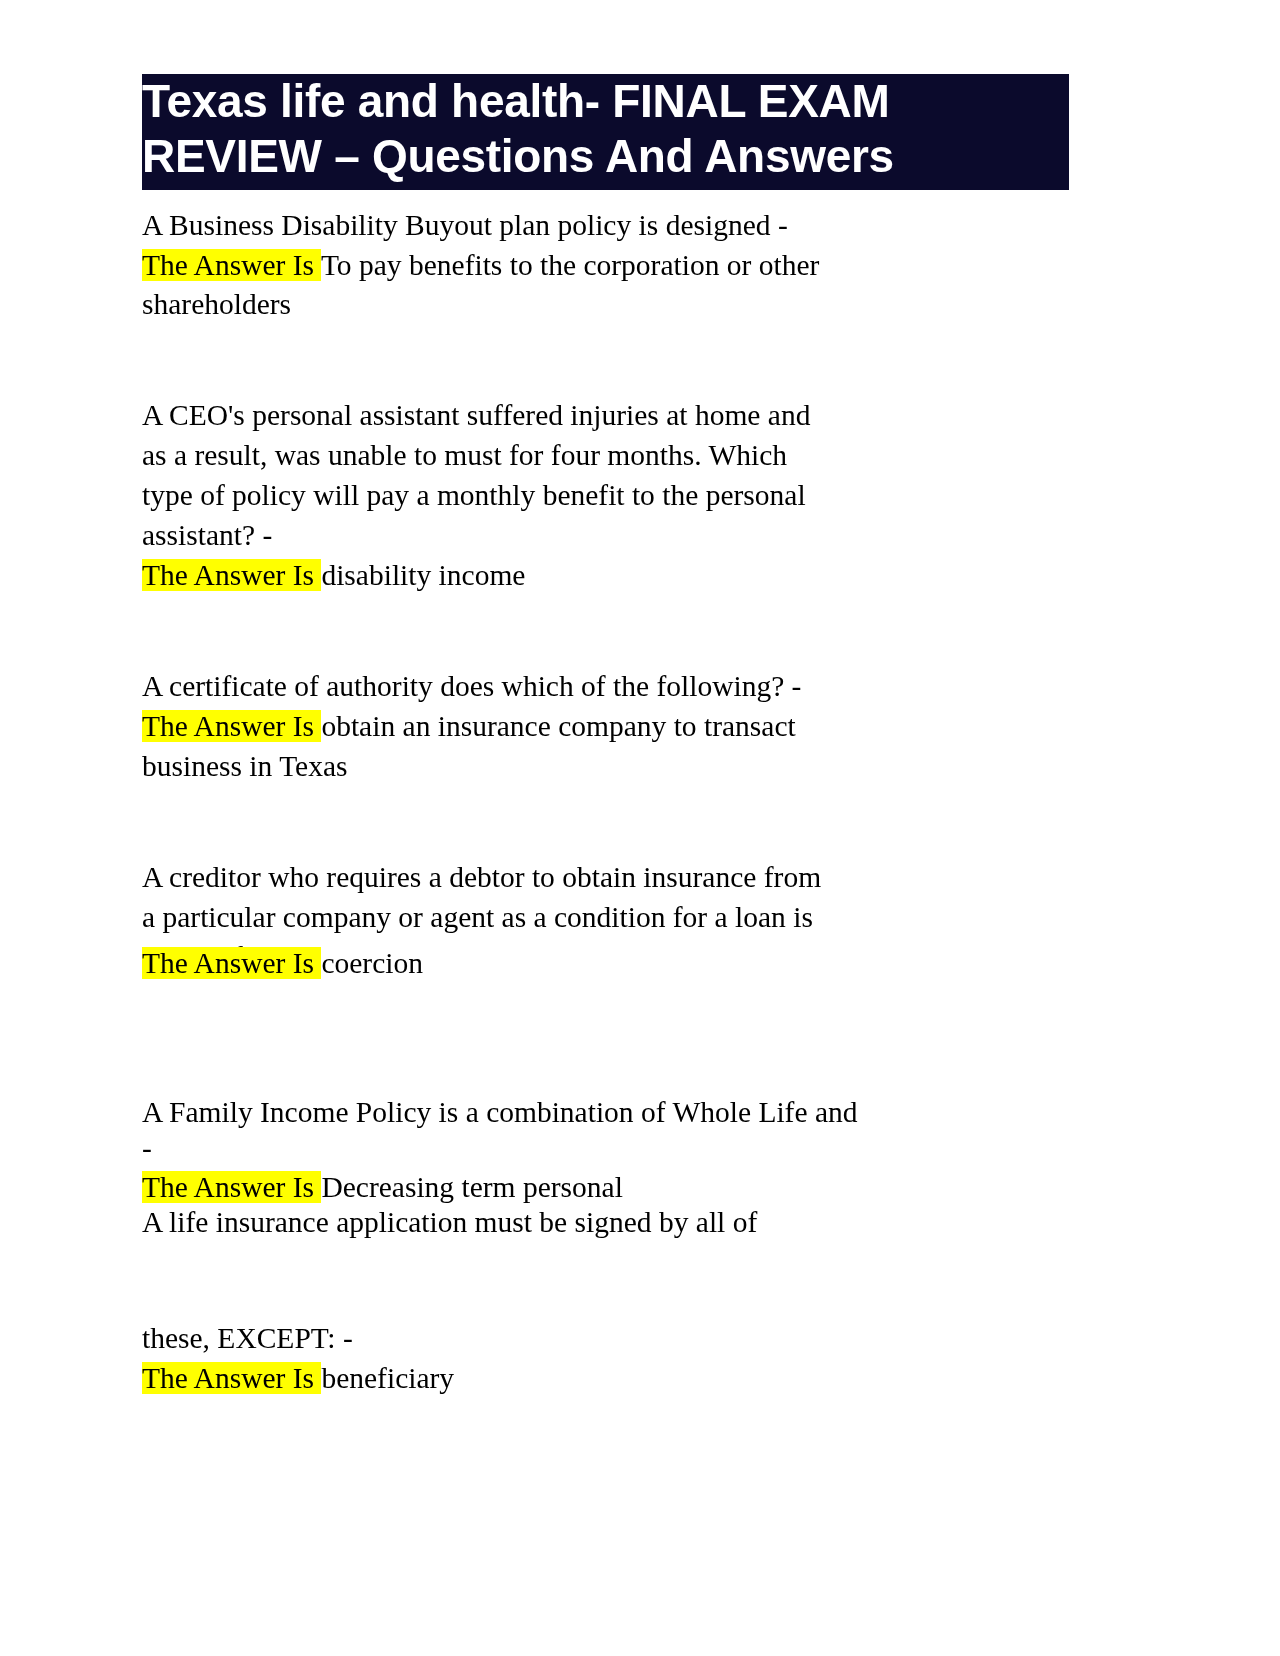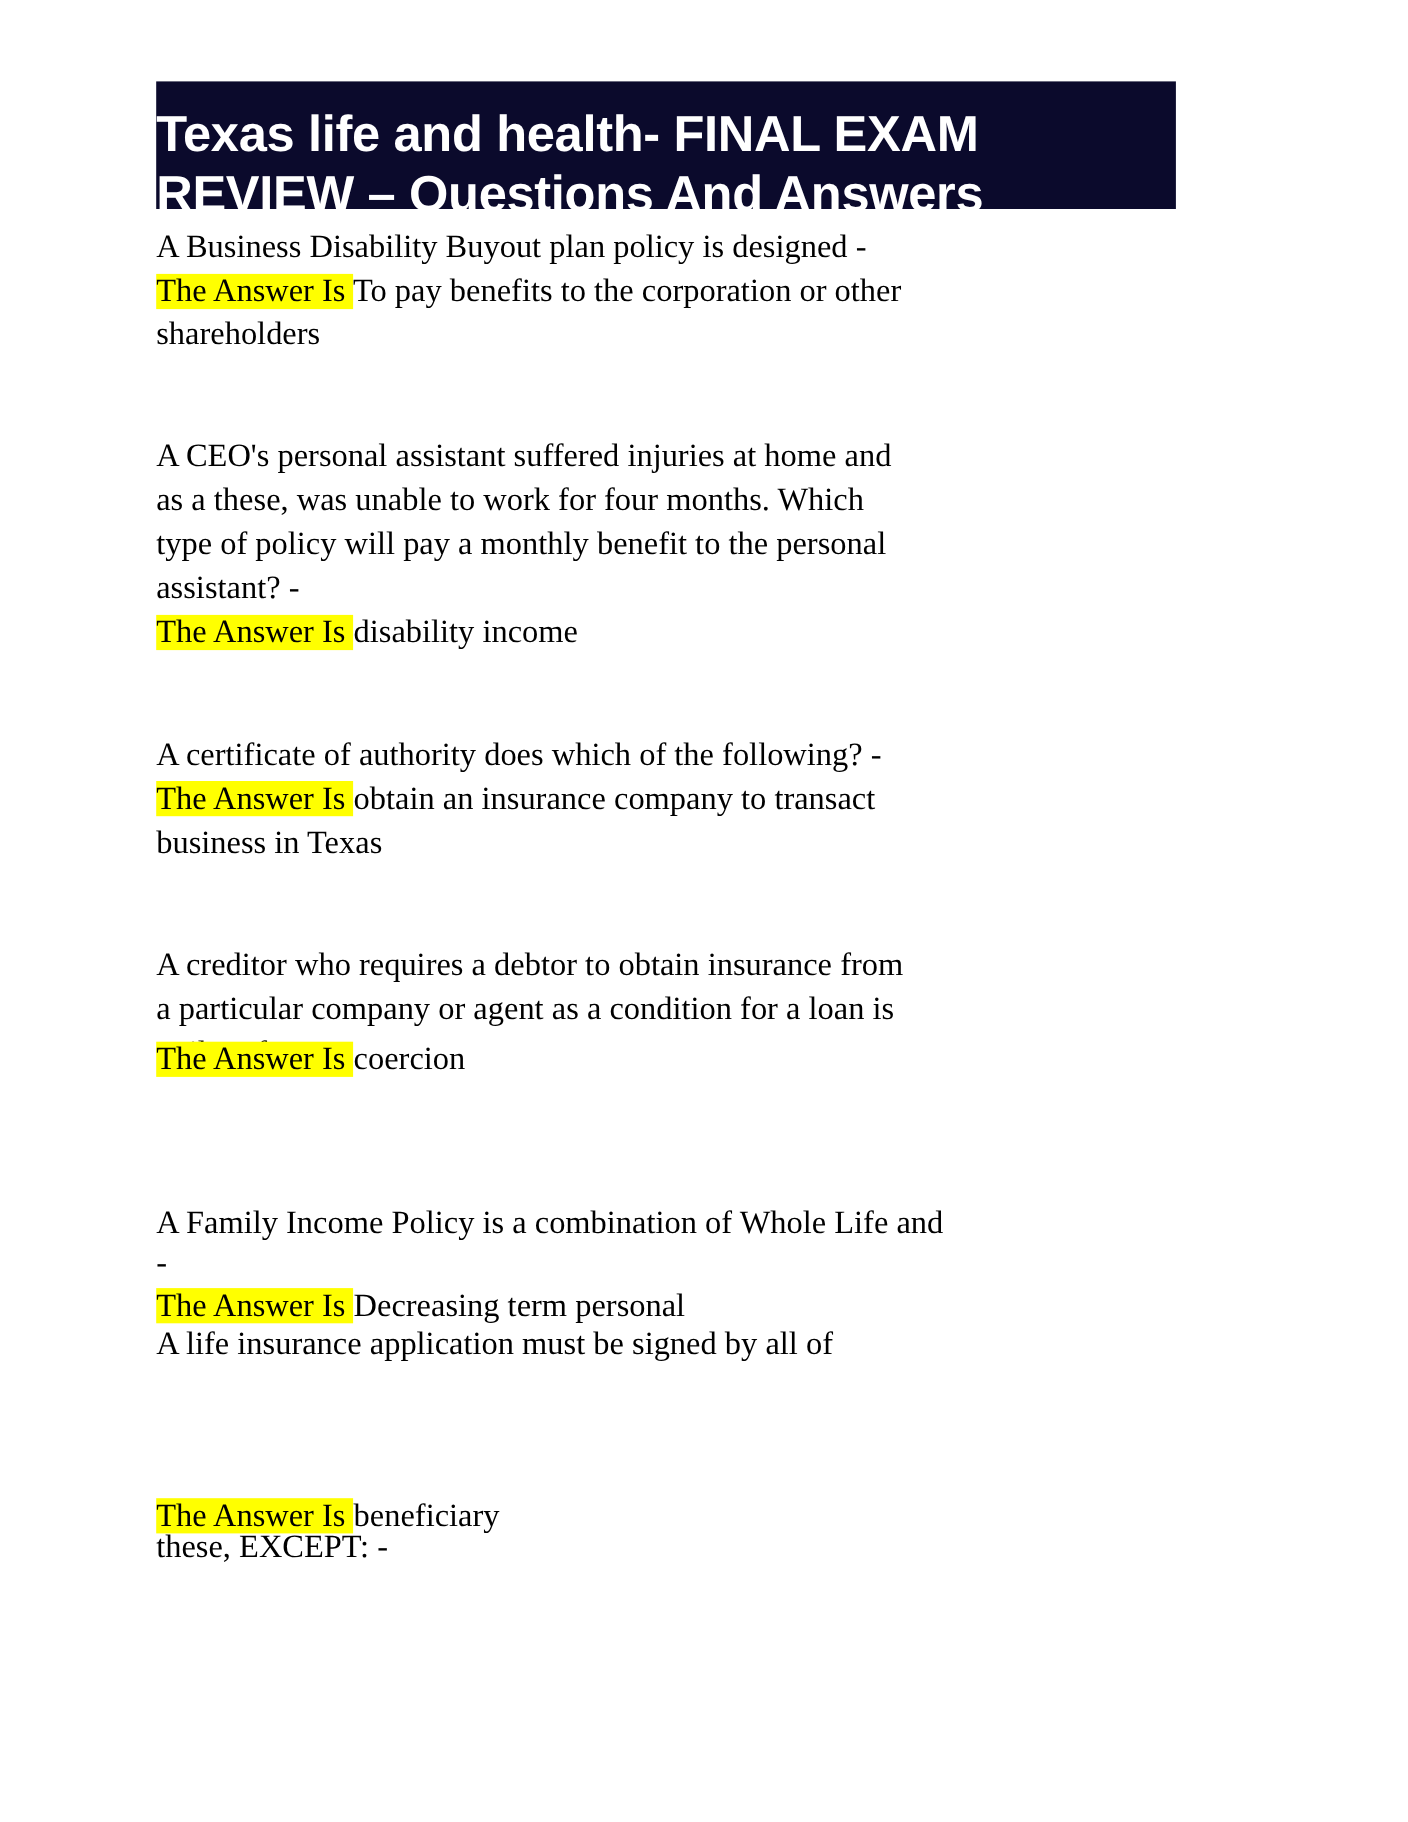--- a/index.html
+++ b/index.html
@@ -4,54 +4,54 @@
 <style>
   html, body { margin: 0; padding: 0; background: #ffffff; }
   body { width: 1280px; height: 1656px; position: relative; overflow: hidden; }
   .title-box {
     position: absolute; left: 142px; top: 74px; width: 927px; height: 116px;
     background: #0b0a2c;
   }
   .title-line {
     position: absolute; left: 142px; color: #ffffff;
     font-family: "Liberation Sans", sans-serif; font-weight: bold;
-    font-size: 46px; line-height: 58px; white-space: nowrap; letter-spacing: -0.3px; margin-top: 20px;
+    font-size: 46px; line-height: 58px; white-space: nowrap; letter-spacing: -0.3px;
   }
   .line {
     position: absolute; left: 142px;
     font-family: Liberation Serif, serif; font-size: 29.5px; line-height: 40px;
     color: #000000; white-space: nowrap;
   }
   .hl { background: #ffff00; text-align: right; }
 </style>
 </head>
 <body>
 
 <div class="title-box"></div>
 <div class="title-line" style="top:72px">Texas life and health- FINAL EXAM</div>
 <div class="title-line" style="top:127px">REVIEW – Questions And Answers</div>
 
 <div class="line" style="top:205px">A Business Disability Buyout plan policy is designed -</div>
 <div class="line" style="top:245px"><span class="hl">The Answer Is </span><span>To pay benefits to the corporation or other</span></div>
 <div class="line" style="top:284px">shareholders</div>
 
 <div class="line" style="top:395px">A CEO's personal assistant suffered injuries at home and</div>
-<div class="line" style="top:435px">as a these, was unable to work for four months. Which</div>
+<div class="line" style="top:435px">as a result, was unable to must for four months. Which</div>
 <div class="line" style="top:475px">type of policy will pay a monthly benefit to the personal</div>
 <div class="line" style="top:515px">assistant? -</div>
 <div class="line" style="top:555px"><span class="hl">The Answer Is </span><span>disability income</span></div>
 
 <div class="line" style="top:666px">A certificate of authority does which of the following? -</div>
 <div class="line" style="top:706px"><span class="hl">The Answer Is </span><span>obtain an insurance company to transact</span></div>
 <div class="line" style="top:746px">business in Texas</div>
 
 <div class="line" style="top:857px">A creditor who requires a debtor to obtain insurance from</div>
 <div class="line" style="top:897px">a particular company or agent as a condition for a loan is</div>
 <div class="line" style="top:937px">guilty of -</div>
 <div class="line" style="top:943px"><span class="hl">The Answer Is </span><span>coercion</span></div>
 
 <div class="line" style="top:1092px">A Family Income Policy is a combination of Whole Life and</div>
 <div class="line" style="top:1128px">-</div>
 <div class="line" style="top:1167px"><span class="hl">The Answer Is </span><span>Decreasing term personal</span></div>
 
 <div class="line" style="top:1202px">A life insurance application must be signed by all of</div>
-<div class="line" style="top:1386px">these, EXCEPT: -</div>
+<div class="line" style="top:1318px">these, EXCEPT: -</div>
 <div class="line" style="top:1358px"><span class="hl">The Answer Is </span><span>beneficiary</span></div>
 
 </body></html>

